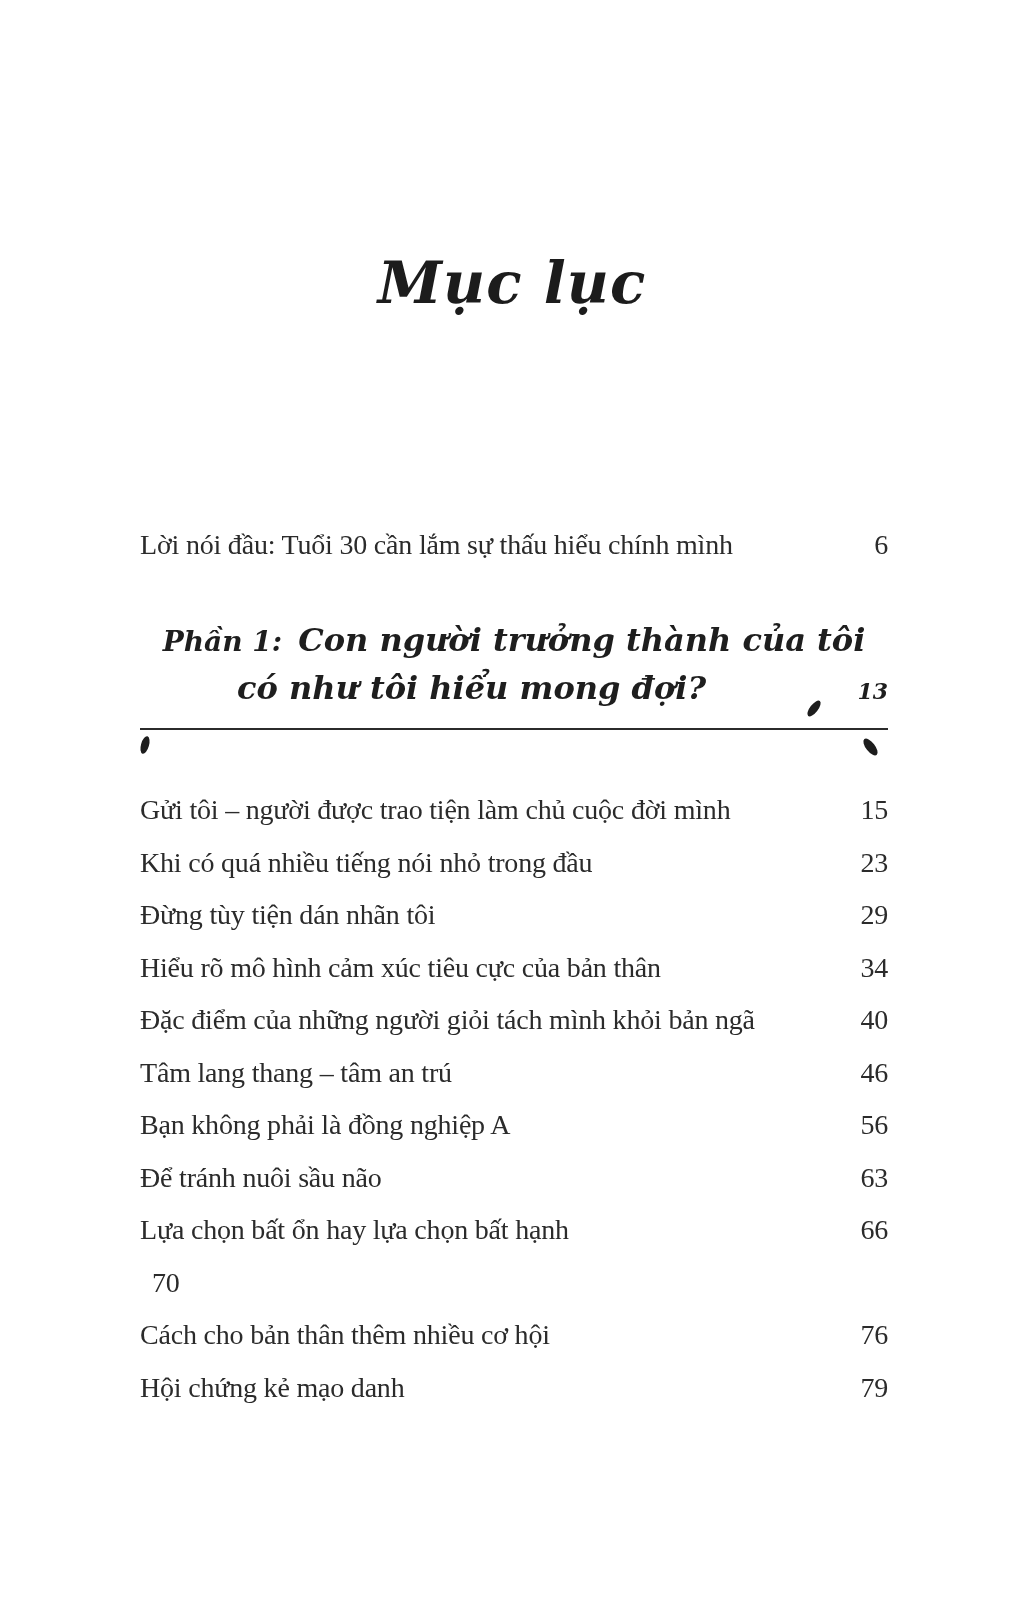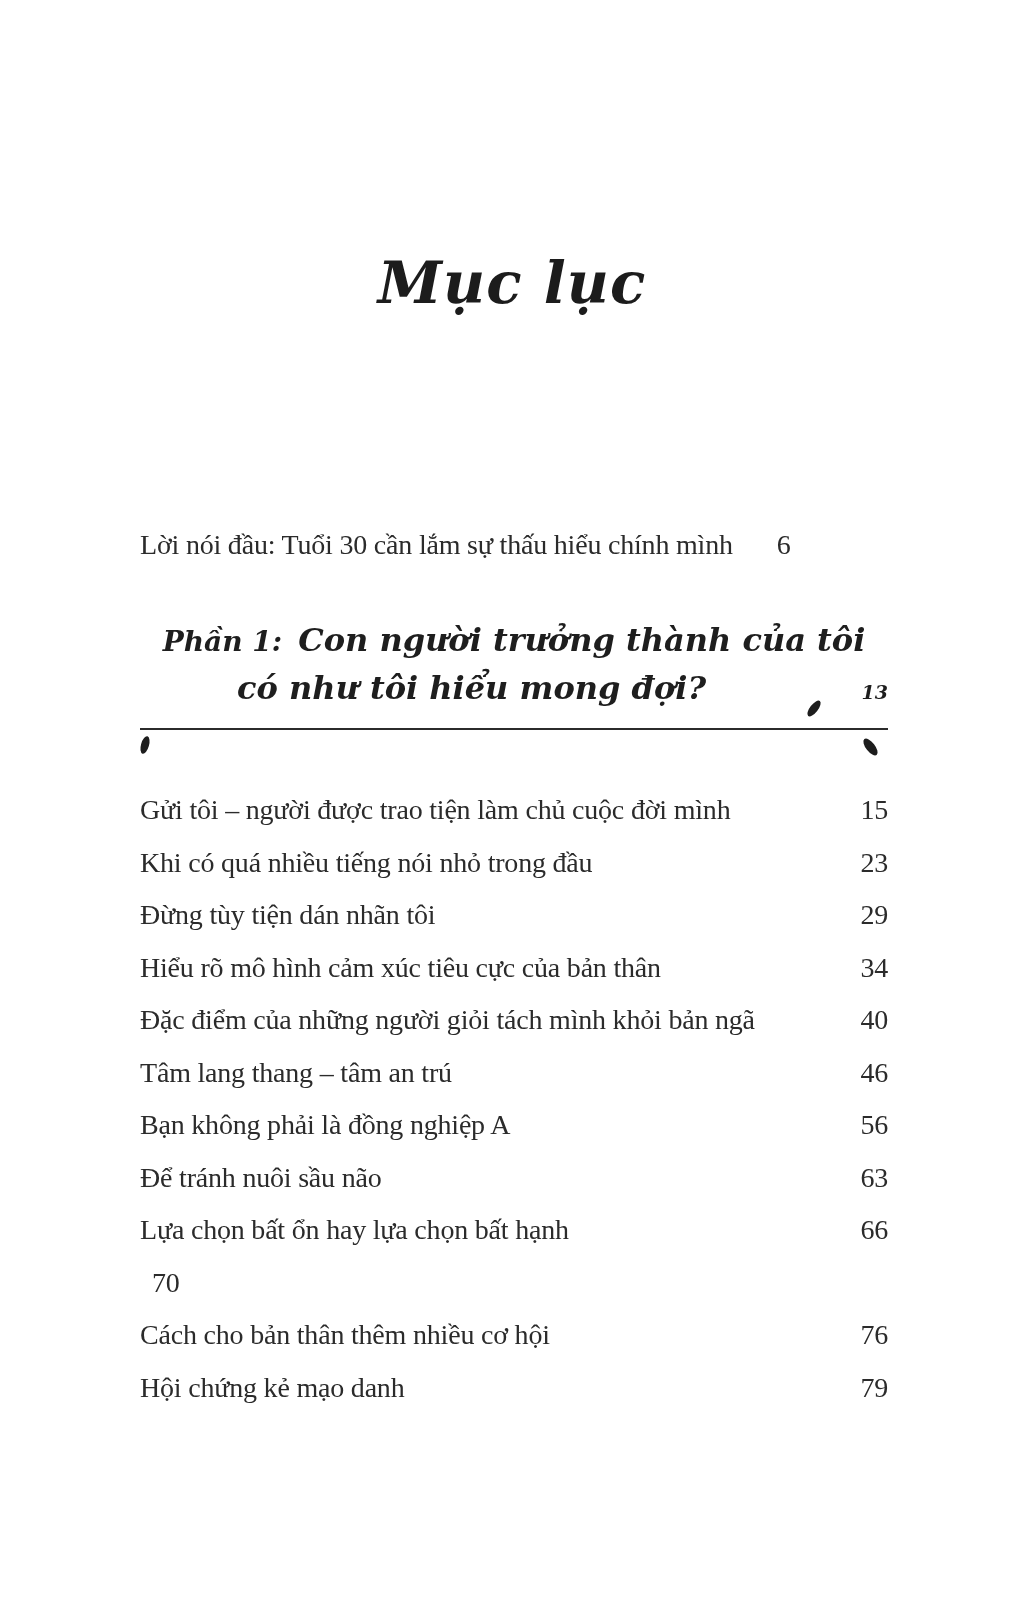--- a/index.html
+++ b/index.html
@@ -28,20 +28,21 @@
     letter-spacing: 1px;
     color: #1c1c1c;
   }
   .script {
     font-family: "DejaVu Serif", serif;
     font-style: italic;
     font-weight: bold;
   }
   .row {
     display: flex;
+    justify-content: space-between;
     align-items: baseline;
     gap: 32px;
   }
   .front-matter {
     position: absolute;
     top: 529px;
     left: 140px;
     width: 748px;
     font-size: 28px;
     letter-spacing: -0.2px;
@@ -65,21 +66,21 @@
   }
   .part-line2 {
     display: flex;
     justify-content: space-between;
     align-items: baseline;
     padding-left: 97px;
     font-size: 32px;
     line-height: 44px;
   }
   .part-page {
-    font-size: 19px;
+    font-size: 22px;
     margin-left: 23px;
   }
   .rule {
     position: absolute;
     top: 728px;
     left: 140px;
     width: 748px;
     height: 2px;
     background: var(--ink, #2a2a2a);
   }

